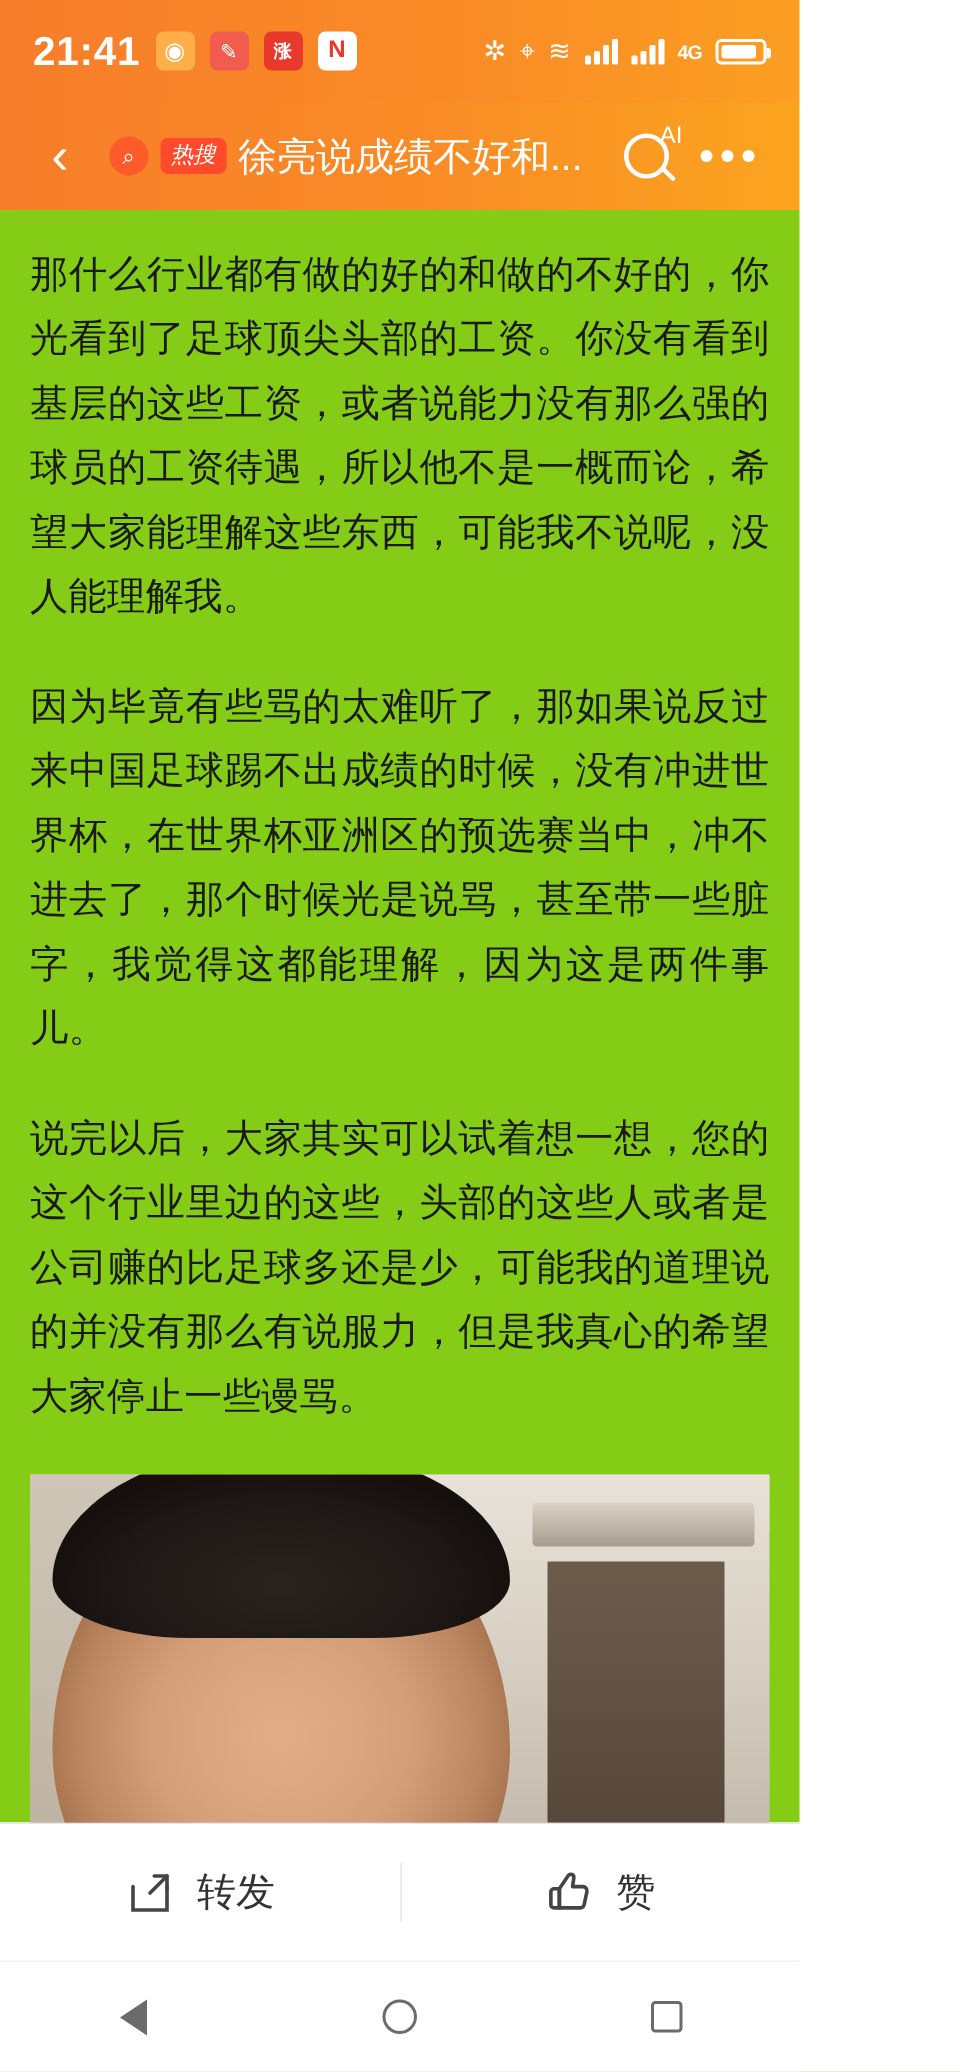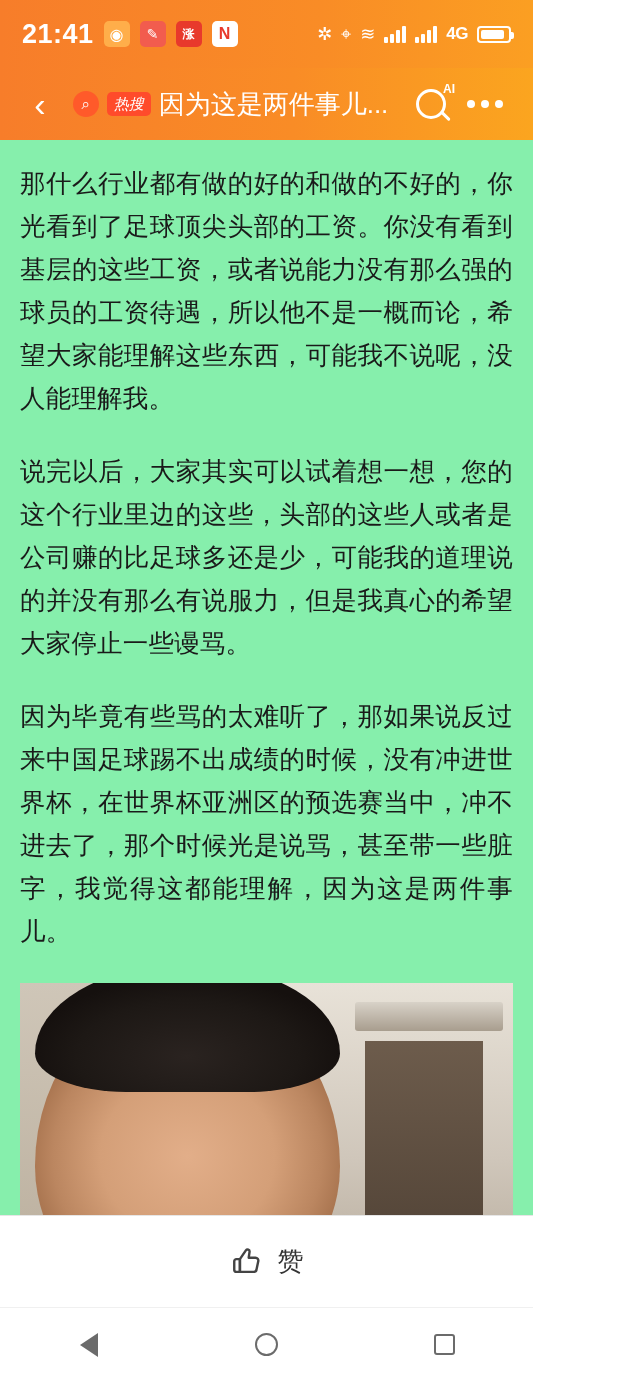--- a/index.html
+++ b/index.html
@@ -57,21 +57,21 @@
     align-items: center;
     gap: 9px;
   }
   .status-right .glyph { font-size: 18px; color:#fff; line-height: 1; }
   .bars { display: inline-flex; align-items: flex-end; gap: 2px; height: 18px; }
   .bars i { display: block; width: 4px; background: #fff; border-radius: 1px; }
   .bars i:nth-child(1){height:6px}
   .bars i:nth-child(2){height:9px}
   .bars i:nth-child(3){height:13px}
   .bars i:nth-child(4){height:17px}
-  .net4g { font-size: 17px; font-weight: 700; color: #fff; letter-spacing: -0.5px; }
+  .net4g { font-size: 13px; font-weight: 700; color: #fff; letter-spacing: -0.5px; }
   .battery {
     width: 34px; height: 17px;
     border: 2px solid #fff;
     border-radius: 4px;
     position: relative;
     display: inline-block;
   }
   .battery::after {
     content: "";
     position: absolute;
@@ -158,41 +158,41 @@
     position: absolute;
     width: 3px; height: 12px;
     background: #fff;
     transform: rotate(-45deg);
     right: 10px; bottom: 8px;
     border-radius: 2px;
   }
   .nav-ai .ai-label {
     position: absolute;
     top: 4px; right: 2px;
-    font-size: 12px;
-    font-weight: 700;
+    font-size: 16px;
+    font-weight: 400;
     color: #fff;
     margin-left: 16px;
   }
   .nav-dots {
     width: 56px; height: 52px;
     display: flex; align-items: center; justify-content: center;
     gap: 6px;
     flex: 0 0 auto;
   }
   .nav-dots i {
     width: 8px; height: 8px; border-radius: 50%;
     background: #fff; display: block;
   }
 
   
   .content {
     flex: 1 1 auto;
     overflow: hidden;
-    background: #86efac;
+    background: #84cc16;
     padding: 22px 20px 0 20px;
   }
   .para {
     font-size: 25.5px;
     line-height: 43px;
     color: #1a1a1a;
     text-align: justify;
     margin-bottom: 30px;
     letter-spacing: 0.2px;
     font-family: "Liberation Sans", "DejaVu Sans", sans-serif;
@@ -339,52 +339,60 @@
           <i></i>
         </span>
     </div>
   </div>
 
   <div class="navbar">
     <div class="nav-back">‹</div>
     <div class="search-pill">
       <span class="search-mag">⌕</span>
       <span class="hot-tag">热搜</span>
-      <span class="search-text">因为这是两件事儿...</span>
+      <span class="search-text">徐亮说成绩不好和...</span>
     </div>
     <div class="nav-ai">
       <span class="circle"></span>
       <span class="handle"></span>
       <span class="ai-label">AI</span>
     </div>
     <div class="nav-dots">
       <i></i>
       <i></i>
       <i></i>
     </div>
   </div>
 
   <div class="content">
     <p class="para">那什么行业都有做的好的和做的不好的，你光看到了足球顶尖头部的工资。你没有看到基层的这些工资，或者说能力没有那么强的球员的工资待遇，所以他不是一概而论，希望大家能理解这些东西，可能我不说呢，没人能理解我。</p>
+    <p class="para">因为毕竟有些骂的太难听了，那如果说反过来中国足球踢不出成绩的时候，没有冲进世界杯，在世界杯亚洲区的预选赛当中，冲不进去了，那个时候光是说骂，甚至带一些脏字，我觉得这都能理解，因为这是两件事儿。</p>
     <p class="para">说完以后，大家其实可以试着想一想，您的这个行业里边的这些，头部的这些人或者是公司赚的比足球多还是少，可能我的道理说的并没有那么有说服力，但是我真心的希望大家停止一些谩骂。</p>
-    <p class="para">因为毕竟有些骂的太难听了，那如果说反过来中国足球踢不出成绩的时候，没有冲进世界杯，在世界杯亚洲区的预选赛当中，冲不进去了，那个时候光是说骂，甚至带一些脏字，我觉得这都能理解，因为这是两件事儿。</p>
 
     <div class="photo">
       <div class="ceiling"></div>
       <div class="wall-left"></div>
       <div class="wall-right"></div>
       <div class="vent"></div>
       <div class="door"></div>
       <div class="face"></div>
       <div class="hair"></div>
 
     </div>
   </div>
 
   <div class="actionbar">
+    <div class="action">
+      <svg class="act-icon" viewBox="0 0 24 24" fill="none" stroke="#444" stroke-width="1.7">
+        <path d="M4 9v11h16V9" stroke-linecap="round"></path>
+        <path d="M14 4h6v6" stroke-linecap="round" stroke-linejoin="round"></path>
+        <path d="M20 4l-8 8" stroke-linecap="round"></path>
+      </svg>
+      <span class="label">转发</span>
+    </div>
     <div class="action">
       <svg class="act-icon" viewBox="0 0 24 24" fill="none" stroke="#444" stroke-width="1.7">
         <path d="M7 10v9H4.5A1.5 1.5 0 013 17.5V11.5A1.5 1.5 0 014.5 10H7z" stroke-linejoin="round"></path>
         <path d="M7 10l4.2-6.2c.9-1.2 2.8-.5 2.6 1L13.2 9H18a2 2 0 011.95 2.45l-1.2 5.6A2 2 0 0116.8 19H7V10z" stroke-linejoin="round"></path>
       </svg>
       <span class="label">赞</span>
     </div>
   </div>
 
   <div class="androidnav">

